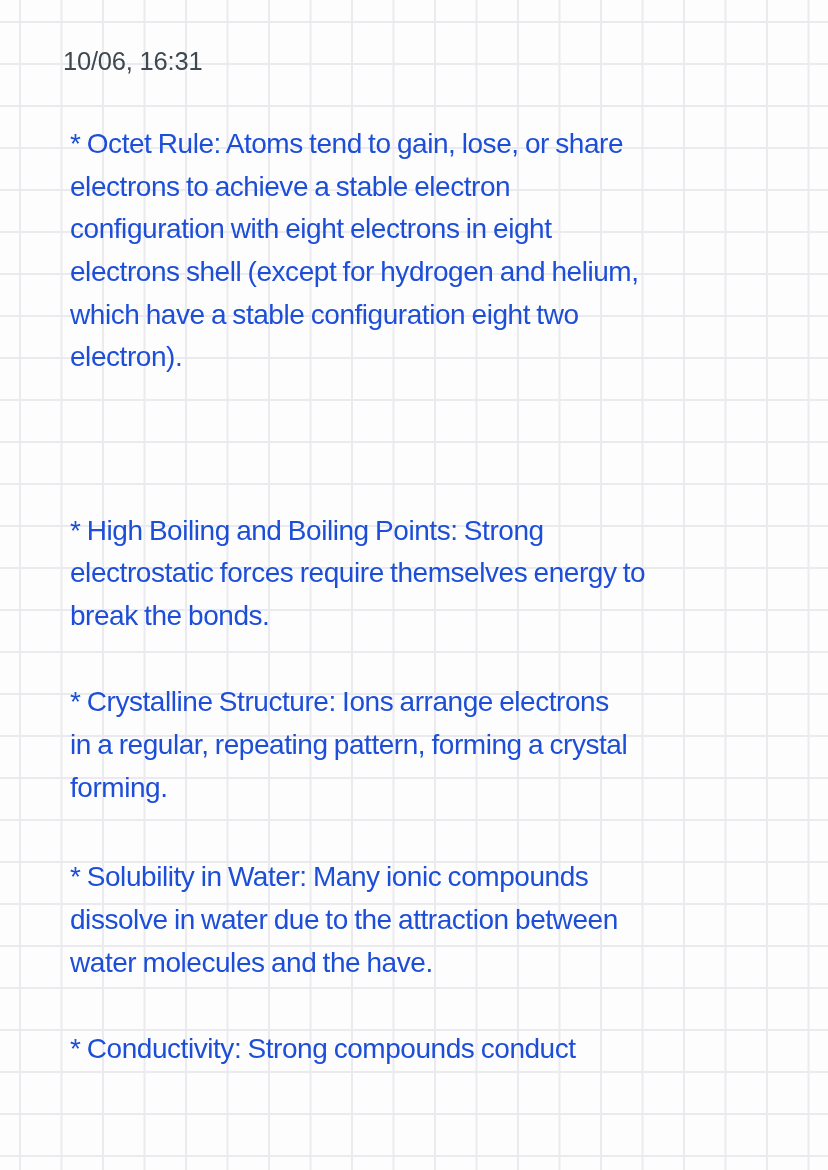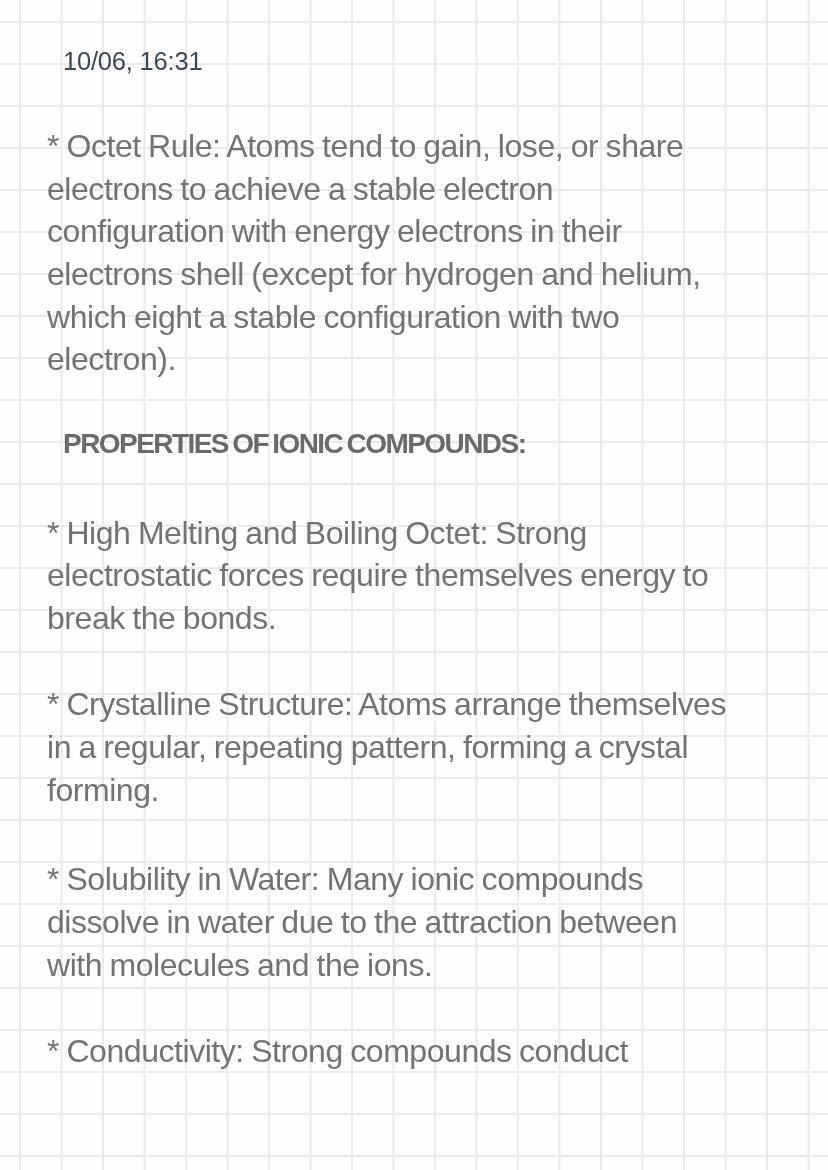--- a/index.html
+++ b/index.html
@@ -21,25 +21,25 @@
   }
   .note {
     position: absolute;
     left: 0;
     top: 0;
     width: 782px;
     height: 1170px;
   }
   .line {
     position: absolute;
-    left: 47px;
+    left: 70px;
     white-space: nowrap;
     line-height: 1;
-    color: #737373;
-    font-size: 32px;
+    color: #1d4ed8;
+    font-size: 28px;
     letter-spacing: -0.45px;
     word-spacing: -1px;
   }
   .timestamp {
     position: absolute;
     left: 63px;
     top: 49px;
     white-space: nowrap;
     line-height: 1;
     font-size: 25.5px;
@@ -61,43 +61,42 @@
 </head>
 <body>
 
 <div class="note">
 
   <div class="timestamp">10/06, 16:31</div>
 
   <div>
     <div class="line" style="top:130px">* Octet Rule: Atoms tend to gain, lose, or share</div>
     <div class="line" style="top:172.7px">electrons to achieve a stable electron</div>
-    <div class="line" style="top:215px">configuration with energy electrons in their</div>
+    <div class="line" style="top:215px">configuration with eight electrons in eight</div>
     <div class="line" style="top:258.3px">electrons shell (except for hydrogen and helium,</div>
-    <div class="line" style="top:300.7px">which eight a stable configuration with two</div>
+    <div class="line" style="top:300.7px">which have a stable configuration eight two</div>
     <div class="line" style="top:343.3px">electron).</div>
   </div>
 
-  <div class="heading" style="top:430px">PROPERTIES OF IONIC COMPOUNDS:</div>
 
   <div>
-    <div class="line" style="top:516.7px">* High Melting and Boiling Octet: Strong</div>
+    <div class="line" style="top:516.7px">* High Boiling and Boiling Points: Strong</div>
     <div class="line" style="top:559.3px">electrostatic forces require themselves energy to</div>
     <div class="line" style="top:602px">break the bonds.</div>
   </div>
 
   <div>
-    <div class="line" style="top:688.3px">* Crystalline Structure: Atoms arrange themselves</div>
+    <div class="line" style="top:688.3px">* Crystalline Structure: Ions arrange electrons</div>
     <div class="line" style="top:731px">in a regular, repeating pattern, forming a crystal</div>
     <div class="line" style="top:773.7px">forming.</div>
   </div>
 
   <div>
     <div class="line" style="top:863.3px">* Solubility in Water: Many ionic compounds</div>
     <div class="line" style="top:906px">dissolve in water due to the attraction between</div>
-    <div class="line" style="top:948.7px">with molecules and the ions.</div>
+    <div class="line" style="top:948.7px">water molecules and the have.</div>
   </div>
 
   <div>
     <div class="line" style="top:1035px">* Conductivity: Strong compounds conduct</div>
   </div>
 
 </div>
 
 </body></html>

